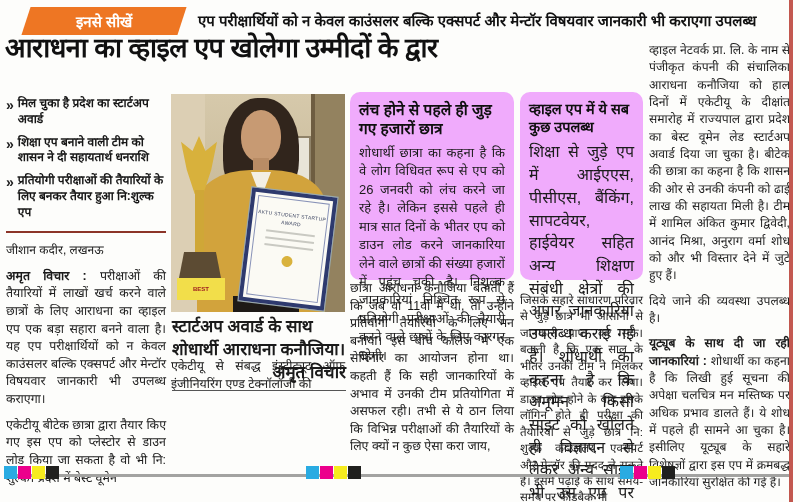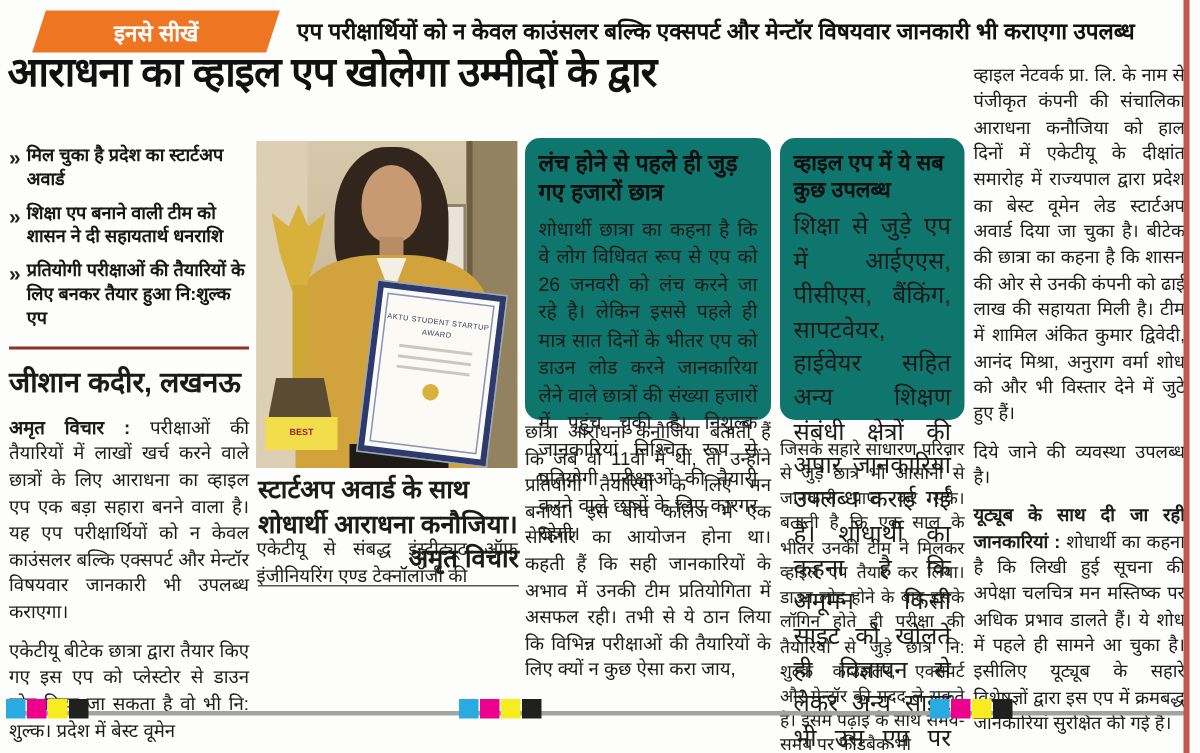--- a/index.html
+++ b/index.html
@@ -11,21 +11,21 @@
   .badge span{transform:skewX(18deg);color:#fff;font-weight:bold;font-size:15px;}
   .kicker{position:absolute;left:198px;top:10px;width:600px;font-size:15px;font-weight:bold;color:#111;}
   .headline{position:absolute;left:5px;top:33px;width:660px;margin:0;font-size:27px;font-weight:800;
             line-height:1.12;color:#101010;letter-spacing:-.5px;}
   
   .col1{position:absolute;left:6px;top:96px;width:160px;}
   .hl-item{display:flex;gap:4px;margin-bottom:7px;}
   .hl-marker{font-size:14px;font-weight:bold;line-height:1.3;color:#222;}
   .hl-text{font-size:12px;font-weight:bold;line-height:1.32;color:#171717;}
   .hl-rule{border:none;border-top:2px solid #8c3428;margin:10px 0 8px 0;}
-  .byline{font-size:19px;font-weight:bold;margin:0 0 10px 0;}
+  .byline{font-size:12px;font-weight:normal;margin:0 0 10px 0;}
   .bodytext{font-size:12.4px;line-height:1.42;text-align:justify;margin:0 0 8px 0;}
   .lead-label{font-weight:bold;}
   
   .photo{position:absolute;left:171px;top:94px;width:174px;height:218px;overflow:hidden;
          background:linear-gradient(180deg,#d6c9ab 0%,#c3b493 70%,#b4a687 100%);}
   .wall-left{position:absolute;left:0;top:0;width:34px;height:100%;background:#dccfb4;}
   .door{position:absolute;right:0;top:0;width:30px;height:100%;background:#93825f;border-left:4px solid #6e5d41;}
   .wall-frame{position:absolute;right:34px;top:42px;width:18px;height:46px;background:#e8e4d8;border:2px solid #8f8268;}
   .hair{position:absolute;left:52px;top:4px;width:76px;height:104px;border-radius:46% 46% 40% 40%;background:#31251c;}
   .face{position:absolute;left:70px;top:16px;width:40px;height:52px;border-radius:50% 50% 46% 46%;background:#c79a73;}
@@ -49,21 +49,21 @@
               align-items:center;padding-top:12px;}
   .cert-title{font-size:5px;color:#39425f;text-align:center;line-height:1.5;letter-spacing:.3px;}
   .cert-line{width:70%;height:2px;background:#c9c9c2;margin-top:5px;}
   .cert-seal{width:11px;height:11px;border-radius:50%;background:#d9b23c;margin-top:8px;}
   
   .caption{position:absolute;left:172px;top:316px;width:174px;font-size:17px;font-weight:bold;
            line-height:1.35;border-bottom:1.5px solid #555;padding-bottom:5px;}
   .caption .credit{float:right;font-weight:bold;}
   .col2{position:absolute;left:171px;top:358px;width:174px;}
   
-  .graybox{position:absolute;background:#0f766e;border-radius:10px;padding:9px 9px;box-sizing:border-box;}
+  .graybox{position:absolute;background:#f0abfc;border-radius:10px;padding:9px 9px;box-sizing:border-box;}
   .box1{left:350px;top:92px;width:164px;height:188px;}
   .box2{left:520px;top:92px;width:123px;height:188px;}
   .box-title{margin:0 0 5px 0;font-size:15.5px;font-weight:800;line-height:1.22;color:#0f0f0f;}
   .box2 .box-title{font-size:14.5px;}
   .box-body{font-size:13px;line-height:1.42;text-align:justify;margin:0;}
   .box2 .box-body{font-size:16px;}
   .col3{position:absolute;left:350px;top:280px;width:164px;}
   .col4{position:absolute;left:520px;top:292px;width:123px;}
   .col4 .bodytext{font-size:11.6px;}
   

